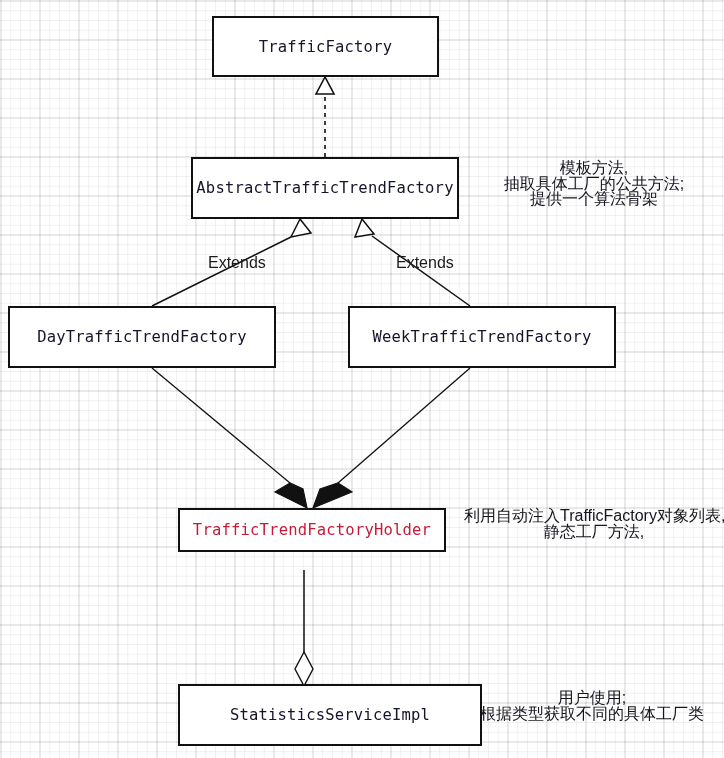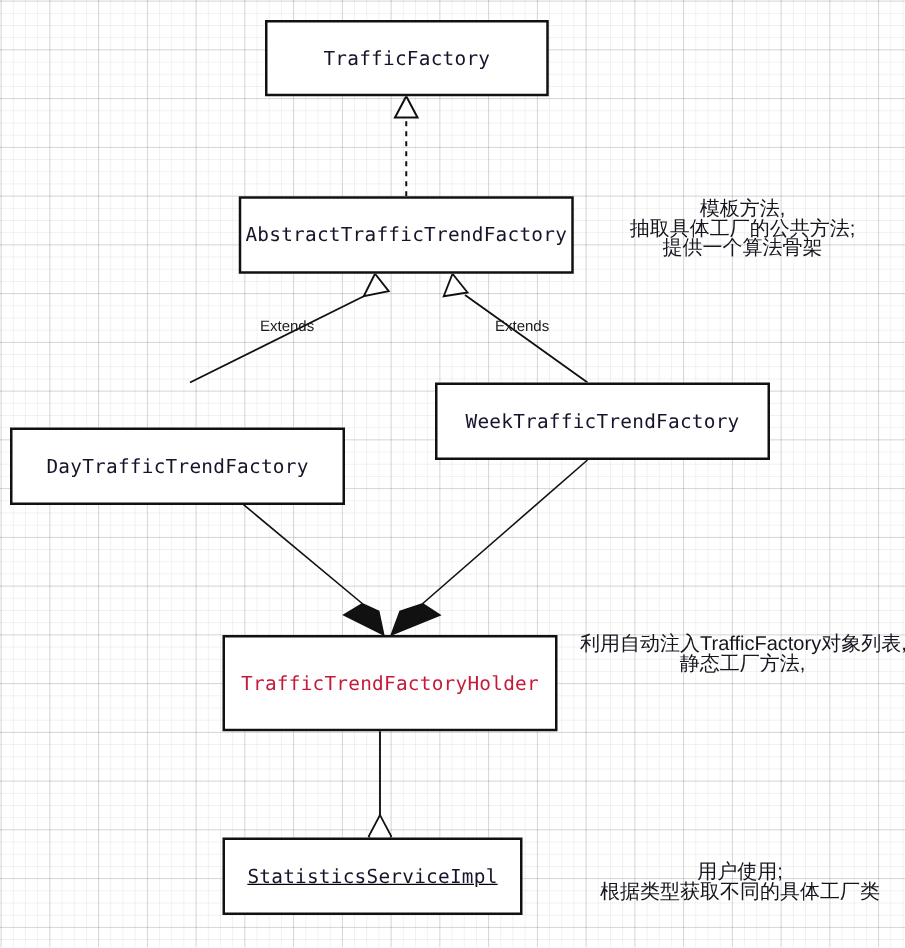--- a/index.html
+++ b/index.html
@@ -48,21 +48,21 @@
     letter-spacing: 0.2px;
     color: #14142b;
     white-space: nowrap;
   }
   .node-label.accent {
     color: #c61a3a;
   }
   .edge-label {
     position: absolute;
     font-family: "Liberation Sans", sans-serif;
-    font-size: 12px;
+    font-size: 16px;
     color: #1b1b1b;
     background: transparent;
     white-space: nowrap;
   }
   .note {
     position: absolute;
     font-family: "Liberation Sans", sans-serif;
     font-size: 16px;
     line-height: 15.5px;
     color: #15151f;
@@ -110,33 +110,33 @@
   </svg>
 
   <div class="node" style="left:212px; top:16px; width:227px; height:61px;">
     <span class="node-label">TrafficFactory</span>
   </div>
 
   <div class="node" style="left:191px; top:157px; width:268px; height:62px;">
     <span class="node-label">AbstractTrafficTrendFactory</span>
   </div>
 
-  <div class="node" style="left:8px; top:306px; width:268px; height:62px;margin-top:36px;">
+  <div class="node" style="left:8px; top:306px; width:268px; height:62px;">
     <span class="node-label">DayTrafficTrendFactory</span>
   </div>
 
   <div class="node" style="left:348px; top:306px; width:268px; height:62px;align-items:center;">
     <span class="node-label">WeekTrafficTrendFactory</span>
   </div>
 
-  <div class="node" style="left:178px; top:508px; width:268px; height:77px;">
+  <div class="node" style="left:178px; top:508px; width:268px; height:44px;">
     <span class="node-label accent">TrafficTrendFactoryHolder</span>
   </div>
 
-  <div class="node" style="left:178px; top:670px; width:240px; height:62px;text-decoration:underline;">
+  <div class="node" style="left:178px; top:684px; width:304px; height:62px;">
     <span class="node-label">StatisticsServiceImpl</span>
   </div>
 
   <span class="edge-label" style="left:208px; top:254px;">Extends</span>
   <span class="edge-label" style="left:396px; top:254px;">Extends</span>
 
   <div class="note" style="left:466px; top:160px; width:256px;">
     <div>模板方法,</div>
     <div>抽取具体工厂的公共方法;</div>
     <div>提供一个算法骨架</div>

